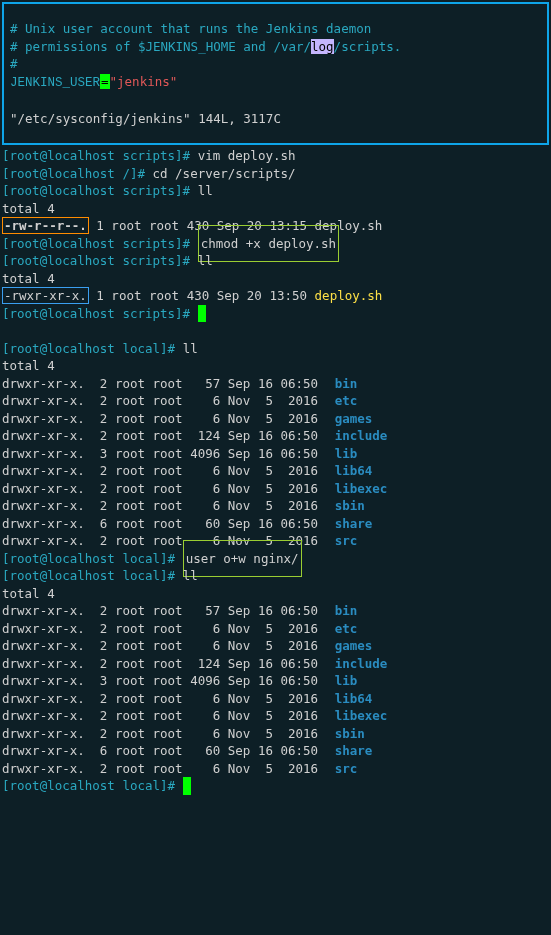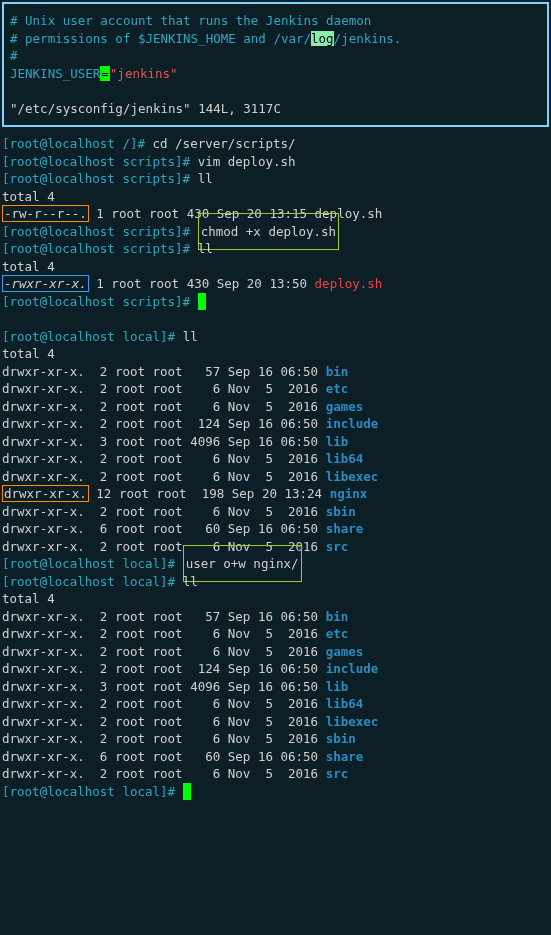--- a/index.html
+++ b/index.html
@@ -6,57 +6,57 @@
 body {
   background: #0d1f26;
   font-family: 'Consolas', 'Monaco', monospace;
   font-size: 12.5px;
   line-height: 1.4;
   color: #c0c0c0;
   width: 551px;
   padding: 2px;
 }
 .editor-box {
-  border: 2px solid #7dd3fc;
-  padding: 8px 6px;
-  margin-bottom: 8px;
+  border: 2px solid #0ea5e9;
+  padding: 16px 6px;
+  margin-bottom: 2px;
 }
 .comment { color: #2aa8c0; }
-.hl-yellow { background: #86efac; color: #000; }
+.hl-yellow { background: #c4b5fd; color: #000; }
 .hl-green { background: #00ff00; color: #000; padding: 0 1px; }
-.var-name { color: #2aa8c0; }
+.var-name { color: #2aa8c0; font-family: Liberation Mono, monospace; }
 .string-val { color: #e05858; }
 .status { color: #d0d0d0; }
 .prompt { color: #2aa8c0; }
 .cmd { color: #d0d0d0; }
-.box-orange { border: 1.5px solid #ff8c00; padding: 0 1px; }
-.box-blue { border: 1.5px solid #3a9ff0; padding: 0 1px; font-style: italic; }
+.box-orange { border: 1.5px solid #ff8c00; padding: 0 1px; font-weight: bold; }
+.box-blue { border: 1.5px solid #3a9ff0; padding: 0 1px; }
 .box-green { border: 1.5px solid #9acd32; padding: 10px 2px; }
-.dir-name { color: #2a8cc0; font-weight: bold; }
-.exec-name { color: #ef4444; }
+.dir-name { color: #2a8cc0; font-weight: bold; margin-left: 9px; }
+.exec-name { color: #fde047; }
 .text-white { color: #d0d0d0; }
 .hl-nginx { background: #44ff44; color: #1a3a8a; font-weight: bold; padding: 0 2px; }
 .cursor { background: #00ff00; color: #00ff00; display: inline-block; width: 8px; }
 .line { white-space: pre; }
 </style>
 </head>
 <body>
 
 <div class="editor-box">
   <div class="line comment"># Unix user account that runs the Jenkins daemon</div>
-  <div class="line"><span class="comment"># permissions of $JENKINS_HOME and /var/</span><span class="hl-yellow">log</span><span class="comment">/jenkins.</span></div>
+  <div class="line"><span class="comment"># permissions of $JENKINS_HOME and /var/</span><span class="hl-yellow">log</span><span class="comment">/scripts.</span></div>
   <div class="line comment">#</div>
   <div class="line"><span class="var-name">JENKINS_USER</span><span class="hl-green">=</span><span class="string-val">"jenkins"</span></div>
   <div class="line">&nbsp;</div>
   <div class="line status">"/etc/sysconfig/jenkins" 144L, 3117C</div>
 </div>
 
 <div>
+<div class="line"><span class="prompt">[root@localhost scripts]# </span><span class="cmd">vim deploy.sh</span></div>
 <div class="line"><span class="prompt">[root@localhost /]# </span><span class="cmd">cd /server/scripts/</span></div>
-<div class="line"><span class="prompt">[root@localhost scripts]# </span><span class="cmd">vim deploy.sh</span></div>
 <div class="line"><span class="prompt">[root@localhost scripts]# </span><span class="cmd">ll</span></div>
 <div class="line text-white">total 4</div>
 <div class="line"><span class="box-orange text-white">-rw-r--r--.</span><span class="text-white"> 1 root root 430 Sep 20 13:15 deploy.sh</span></div>
 <div class="line"><span class="prompt">[root@localhost scripts]# </span><span class="box-green cmd">chmod +x deploy.sh</span></div>
 <div class="line"><span class="prompt">[root@localhost scripts]# </span><span class="cmd">ll</span></div>
 <div class="line text-white">total 4</div>
 <div class="line"><span class="box-blue text-white">-rwxr-xr-x.</span><span class="text-white"> 1 root root 430 Sep 20 13:50 </span><span class="exec-name">deploy.sh</span></div>
 <div class="line"><span class="prompt">[root@localhost scripts]# </span><span class="cursor">&nbsp;</span></div>
 
 <div class="line">&nbsp;</div>
@@ -64,21 +64,20 @@
 <div class="line"><span class="prompt">[root@localhost local]# </span><span class="cmd">ll</span></div>
 <div class="line text-white">total 4</div>
 <div id="rows1">
       <div class="line"><span class="text-white">drwxr-xr-x.</span><span class="text-white">  2</span><span class="text-white"> root root   57 Sep 16 06:50 </span><span class="dir-name">bin</span></div>
       <div class="line"><span class="text-white">drwxr-xr-x.</span><span class="text-white">  2</span><span class="text-white"> root root    6 Nov  5  2016 </span><span class="dir-name">etc</span></div>
       <div class="line"><span class="text-white">drwxr-xr-x.</span><span class="text-white">  2</span><span class="text-white"> root root    6 Nov  5  2016 </span><span class="dir-name">games</span></div>
       <div class="line"><span class="text-white">drwxr-xr-x.</span><span class="text-white">  2</span><span class="text-white"> root root  124 Sep 16 06:50 </span><span class="dir-name">include</span></div>
       <div class="line"><span class="text-white">drwxr-xr-x.</span><span class="text-white">  3</span><span class="text-white"> root root 4096 Sep 16 06:50 </span><span class="dir-name">lib</span></div>
       <div class="line"><span class="text-white">drwxr-xr-x.</span><span class="text-white">  2</span><span class="text-white"> root root    6 Nov  5  2016 </span><span class="dir-name">lib64</span></div>
       <div class="line"><span class="text-white">drwxr-xr-x.</span><span class="text-white">  2</span><span class="text-white"> root root    6 Nov  5  2016 </span><span class="dir-name">libexec</span></div>
-      <div class="line"><span class="text-white box-orange">drwxr-xr-x.</span><span class="text-white"> 12</span><span class="text-white"> root root  198 Sep 20 13:24 </span><span class="dir-name">nginx</span></div>
       <div class="line"><span class="text-white">drwxr-xr-x.</span><span class="text-white">  2</span><span class="text-white"> root root    6 Nov  5  2016 </span><span class="dir-name">sbin</span></div>
       <div class="line"><span class="text-white">drwxr-xr-x.</span><span class="text-white">  6</span><span class="text-white"> root root   60 Sep 16 06:50 </span><span class="dir-name">share</span></div>
       <div class="line"><span class="text-white">drwxr-xr-x.</span><span class="text-white">  2</span><span class="text-white"> root root    6 Nov  5  2016 </span><span class="dir-name">src</span></div>
     </div>
 <div class="line"><span class="prompt">[root@localhost local]# </span><span class="box-green cmd">user o+w nginx/</span></div>
 <div class="line"><span class="prompt">[root@localhost local]# </span><span class="cmd">ll</span></div>
 <div class="line text-white">total 4</div>
 <div id="rows2">
       <div class="line"><span class="text-white">drwxr-xr-x.</span><span class="text-white">  2</span><span class="text-white"> root root   57 Sep 16 06:50 </span><span class="dir-name">bin</span></div>
       <div class="line"><span class="text-white">drwxr-xr-x.</span><span class="text-white">  2</span><span class="text-white"> root root    6 Nov  5  2016 </span><span class="dir-name">etc</span></div>

